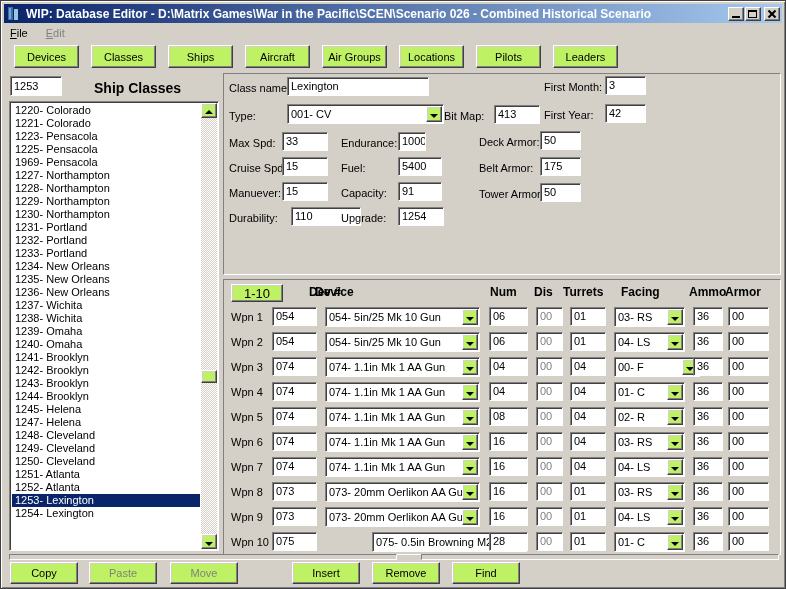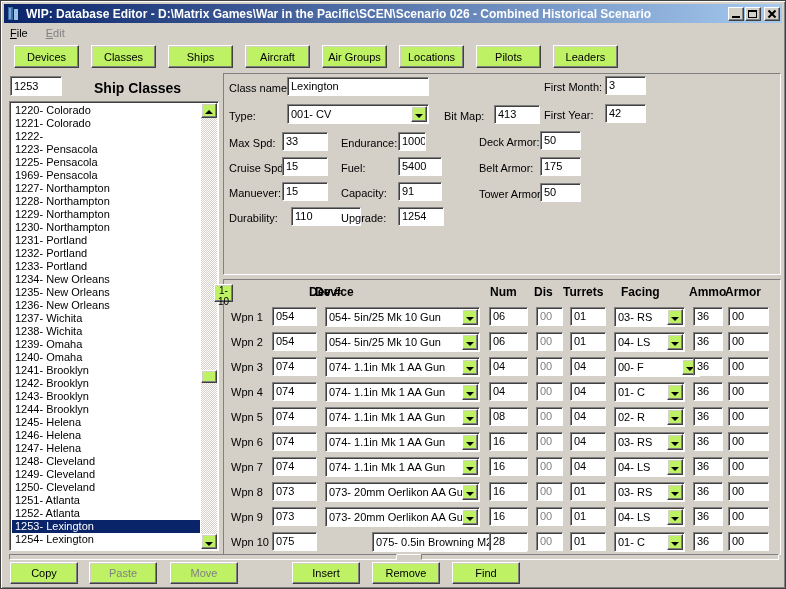--- a/index.html
+++ b/index.html
@@ -45,21 +45,21 @@
   .tri-up{border-bottom:4px solid #000;margin-bottom:1px;}
   .tri-down{border-top:4px solid #000;margin-top:1px;}
   
   .lbl{position:absolute;white-space:nowrap;}
   .tb{position:absolute;height:19px;line-height:17px;padding-left:3px;box-sizing:border-box;white-space:nowrap;overflow:hidden;}
   .tb.dis{color:#808080;}
   .sel{position:absolute;height:20px;line-height:18px;padding-left:3px;box-sizing:border-box;white-space:nowrap;overflow:hidden;}
   .dd-btn{position:absolute;right:1px;top:1px;bottom:1px;width:16px;padding:0;text-align:center;line-height:10px;}
   .dd-btn .tri-dd{border-top:4px solid #000;}
   .th{position:absolute;font-weight:bold;font-size:12px;white-space:nowrap;}
-  .range-btn{position:absolute;left:213px;top:283px;width:19px;height:18px;font-size:10px;}
+  .range-btn{position:absolute;left:230px;top:283px;width:52px;height:18px;font-size:13px;}
   .groove{position:absolute;height:6px;background:#d4d0c8;border:1px solid;border-color:#808080 #fff #fff #808080;box-sizing:border-box;}
   .actionbar .btn{position:absolute;width:68px;height:22px;}
   .btn.disabled{color:#808080;}
 </style>
 </head>
 <body>
 
 <div class="window">
 
   <div class="titlebar">
@@ -96,21 +96,20 @@
       <button class="btn r3d nav-btn">Leaders</button>
     </div>
 
   <input class="filter s3d" value="1253" style="">
   <div class="list-heading">Ship Classes</div>
 
   <div class="listbox s3d">
     <div class="list-items" id="ship-list-items">
         <div class="list-item">1220- Colorado</div>
         <div class="list-item">1221- Colorado</div>
-        <div class="list-item">1222-</div>
         <div class="list-item">1223- Pensacola</div>
         <div class="list-item">1225- Pensacola</div>
         <div class="list-item">1969- Pensacola</div>
         <div class="list-item">1227- Northampton</div>
         <div class="list-item">1228- Northampton</div>
         <div class="list-item">1229- Northampton</div>
         <div class="list-item">1230- Northampton</div>
         <div class="list-item">1231- Portland</div>
         <div class="list-item">1232- Portland</div>
         <div class="list-item">1233- Portland</div>
@@ -119,21 +118,20 @@
         <div class="list-item">1236- New Orleans</div>
         <div class="list-item">1237- Wichita</div>
         <div class="list-item">1238- Wichita</div>
         <div class="list-item">1239- Omaha</div>
         <div class="list-item">1240- Omaha</div>
         <div class="list-item">1241- Brooklyn</div>
         <div class="list-item">1242- Brooklyn</div>
         <div class="list-item">1243- Brooklyn</div>
         <div class="list-item">1244- Brooklyn</div>
         <div class="list-item">1245- Helena</div>
-        <div class="list-item">1246- Helena</div>
         <div class="list-item">1247- Helena</div>
         <div class="list-item">1248- Cleveland</div>
         <div class="list-item">1249- Cleveland</div>
         <div class="list-item">1250- Cleveland</div>
         <div class="list-item">1251- Atlanta</div>
         <div class="list-item">1252- Atlanta</div>
         <div class="list-item selected">1253- Lexington</div>
         <div class="list-item">1254- Lexington</div>
       </div>
     <div class="sb">
@@ -147,21 +145,21 @@
 
   <div class="panel" style="left:222px;top:72px;width:556px;height:200px;"></div>
   <div class="panel" style="left:222px;top:278px;width:556px;height:274px;"></div>
   <div class="groove" style="left:8px;top:553px;width:388px;"></div>
   <div class="groove" style="left:420px;top:553px;width:358px;"></div>
 
   <div id="form-fields">
       <span class="lbl" style="left: 228px; top: 81px;">Class name:</span>
       <div class="tb s3d" style="left: 286px; top: 76px; width: 142px;">Lexington</div>
       <span class="lbl" style="left: 228px; top: 109px;">Type:</span>
-      <div class="sel s3d" style="left: 286px; top: 103px; width: 142px;">001- CV<button class="btn r3d dd-btn"><span class="tri-dd"></span></button></div>
+      <div class="sel s3d" style="left: 286px; top: 103px; width: 157px;">001- CV<button class="btn r3d dd-btn"><span class="tri-dd"></span></button></div>
       <span class="lbl" style="left: 443px; top: 109px;">Bit Map:</span>
       <div class="tb s3d" style="left: 493px; top: 104px; width: 46px;">413</div>
       <span class="lbl" style="left: 543px; top: 80px;">First Month:</span>
       <div class="tb s3d" style="left: 604px; top: 75px; width: 41px;">3</div>
       <span class="lbl" style="left: 543px; top: 108px;">First Year:</span>
       <div class="tb s3d" style="left: 604px; top: 103px; width: 41px;">42</div>
       <span class="lbl" style="left: 228px; top: 136px;">Max Spd:</span>
       <div class="tb s3d" style="left: 281px; top: 131px; width: 46px;">33</div>
       <span class="lbl" style="left: 340px; top: 136px;">Endurance:</span>
       <div class="tb s3d" style="left: 397px; top: 131px; width: 28px;">10000</div>

